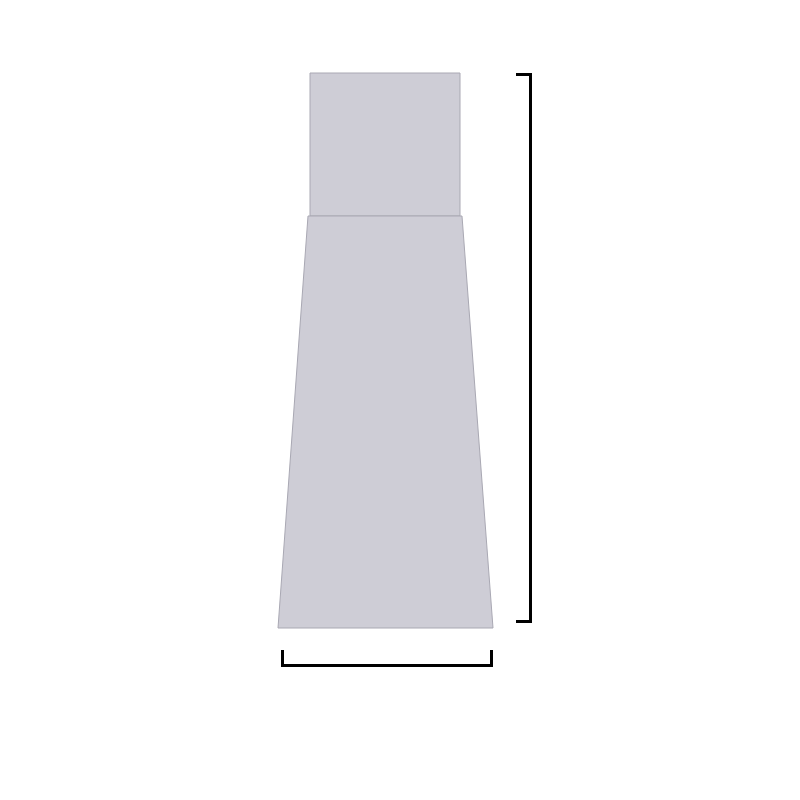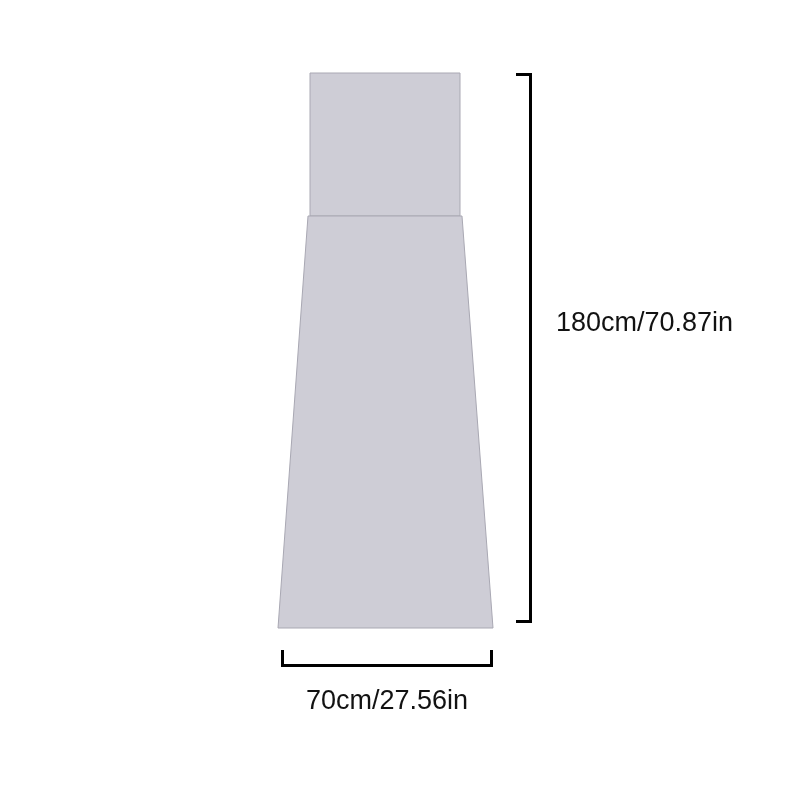--- a/index.html
+++ b/index.html
@@ -59,16 +59,14 @@
 
     <polygon class="shape" points="310,73 460,73 460,216 310,216" fill="#cecdd6" stroke="#a9a8b3"></polygon>
 
     <polygon class="shape" points="308,216 462,216 493,628 278,628" fill="#cecdd6" stroke="#a9a8b3"></polygon>
 
     <path class="dim-line" d="M516 74.5 H530.5 V621.5 H516" stroke="#000000"></path>
 
     <path class="dim-line" d="M282.5 650 V665.5 H491.5 V650" stroke="#000000"></path>
   </svg>
 
-  <div class="dim-label dim-label-height" style="color: rgb(18, 18, 18);">180cm/70.87in</div>
 
-  <div class="dim-label dim-label-width" style="color: rgb(18, 18, 18);">70cm/27.56in</div>
 </div>
 
 </body></html>

